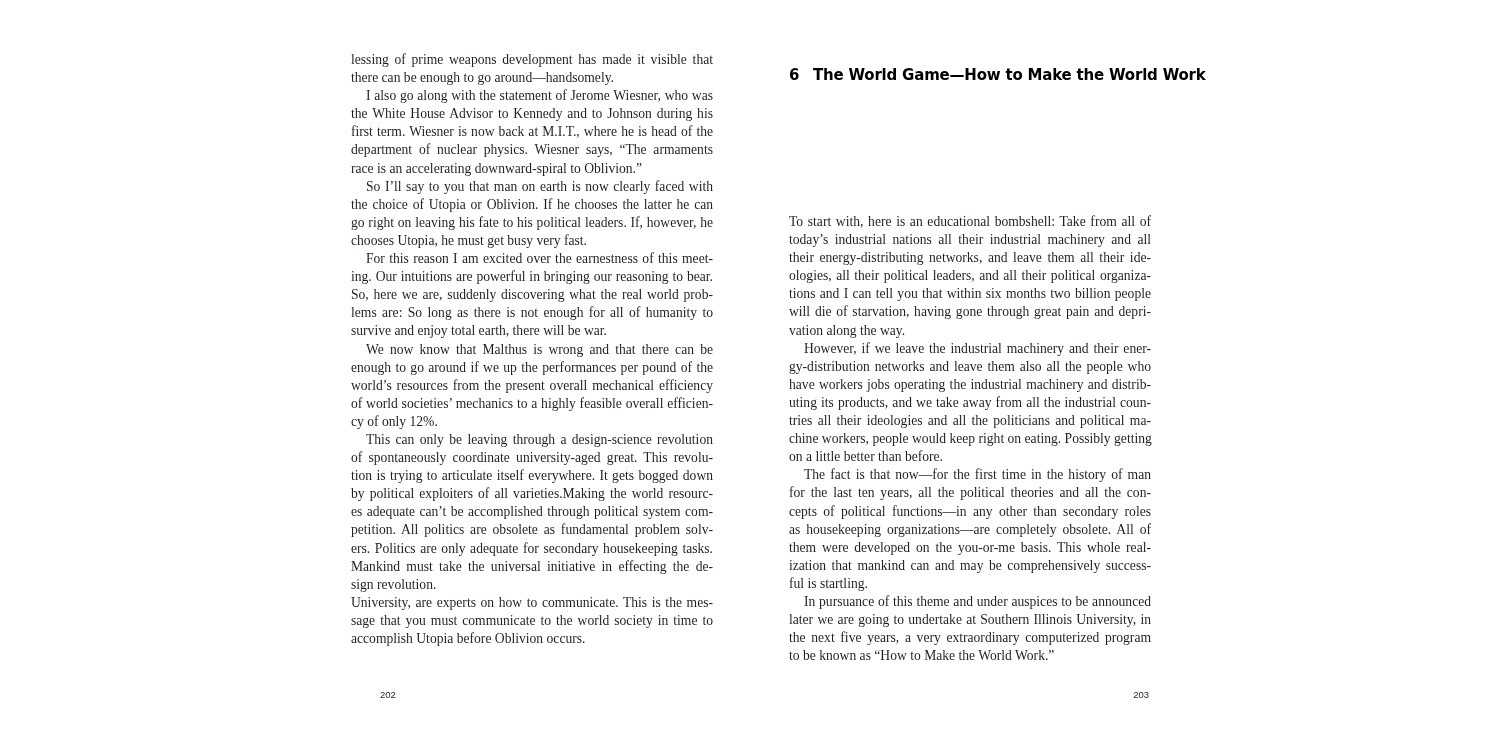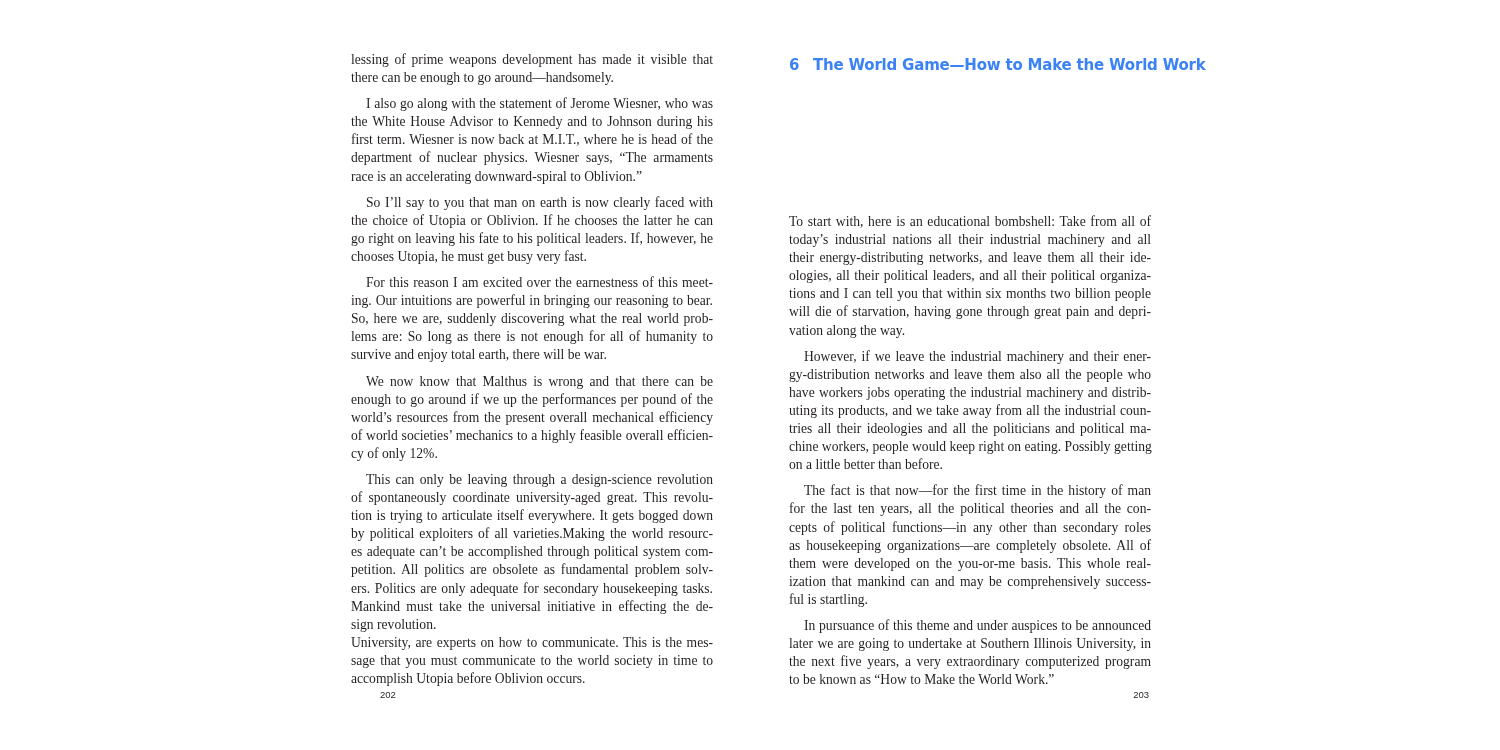--- a/index.html
+++ b/index.html
@@ -41,33 +41,32 @@
       white-space: nowrap;
       text-align: justify;
       text-align-last: justify;
       overflow: visible;
     }
     .line.last {
       text-align-last: left;
     }
     .line.indent {
       text-indent: 15px;
-      margin-top: 8px;
     }
 
     .chapter-heading {
       position: absolute;
-      top: 56px;
+      top: 66px;
       left: 0;
       font-family: "DejaVu Sans", "Liberation Sans", sans-serif;
       font-weight: bold;
       font-size: 15px;
       letter-spacing: -0.2px;
       white-space: nowrap;
-      color: #3b82f6;
+      color: #000000;
     }
     .chapter-number {
       display: inline-block;
       width: 24px;
     }
 
     .folio {
       position: absolute;
       top: 689px;
       font-family: "Liberation Sans", "DejaVu Sans", sans-serif;

